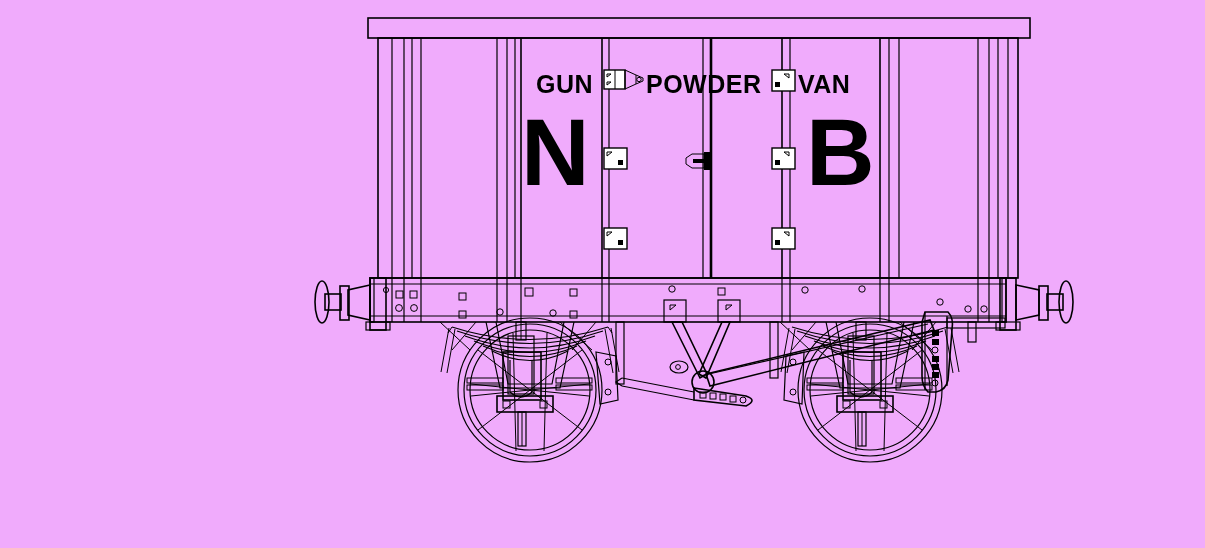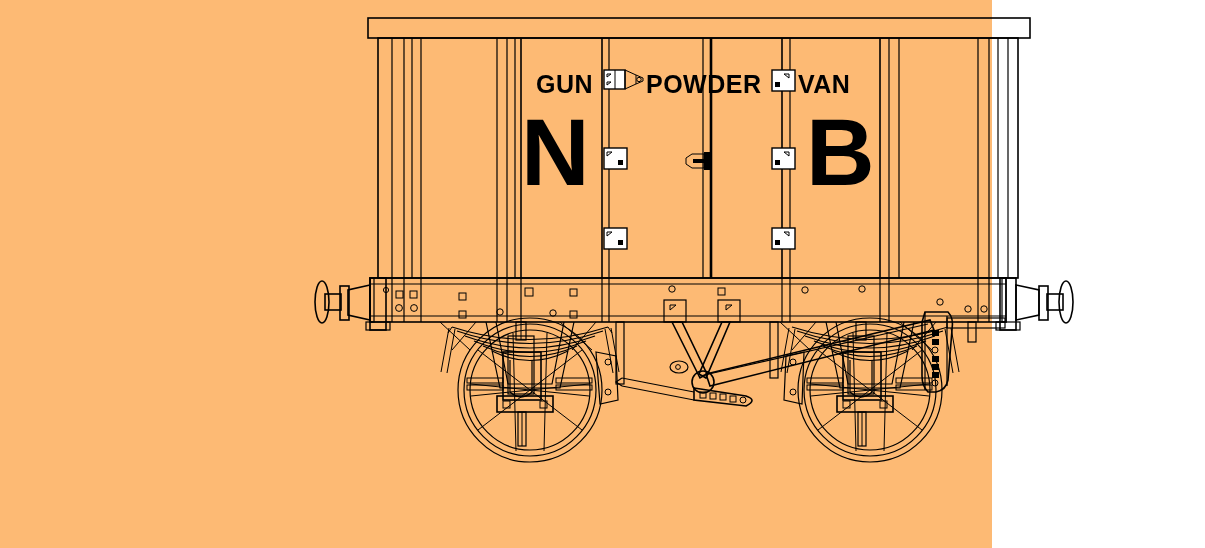--- a/index.html
+++ b/index.html
@@ -1,17 +1,17 @@
 <!DOCTYPE html>
 <html><head>
 <meta charset="utf-8">
 <style>
   html,body{margin:0;padding:0;background:#ffffff;}
   body{width:1205px;height:548px;overflow:hidden;font-family:"Liberation Sans",sans-serif;}
-  #stage{position:relative;width:992px;height:548px;background:#fdba74;}
+  #stage{position:relative;width:1205px;height:548px;background:#f0abfc;}
   svg#drawing{position:absolute;left:0;top:0;width:1205px;height:548px;display:block;}
   .ln{fill:none;stroke:#000000;stroke-width:1.6;stroke-linecap:butt;stroke-linejoin:miter;}
   .ln-thin{fill:none;stroke:#000000;stroke-width:1.2;}
   .ln-hair{fill:none;stroke:#000000;stroke-width:1;}
   .ln-hvy{fill:none;stroke:#000000;stroke-width:2.6;}
   .fillblk{fill:#000000;stroke:none;}
   .fillwht{fill:#ffffff;stroke:#000000;stroke-width:1.4;}
   .lbl{font-family:"Liberation Sans",sans-serif;fill:#000000;}
   .lbl-small{font-size:25px;font-weight:700;letter-spacing:0.5px;}
   .lbl-big{font-size:95px;font-weight:700;}

